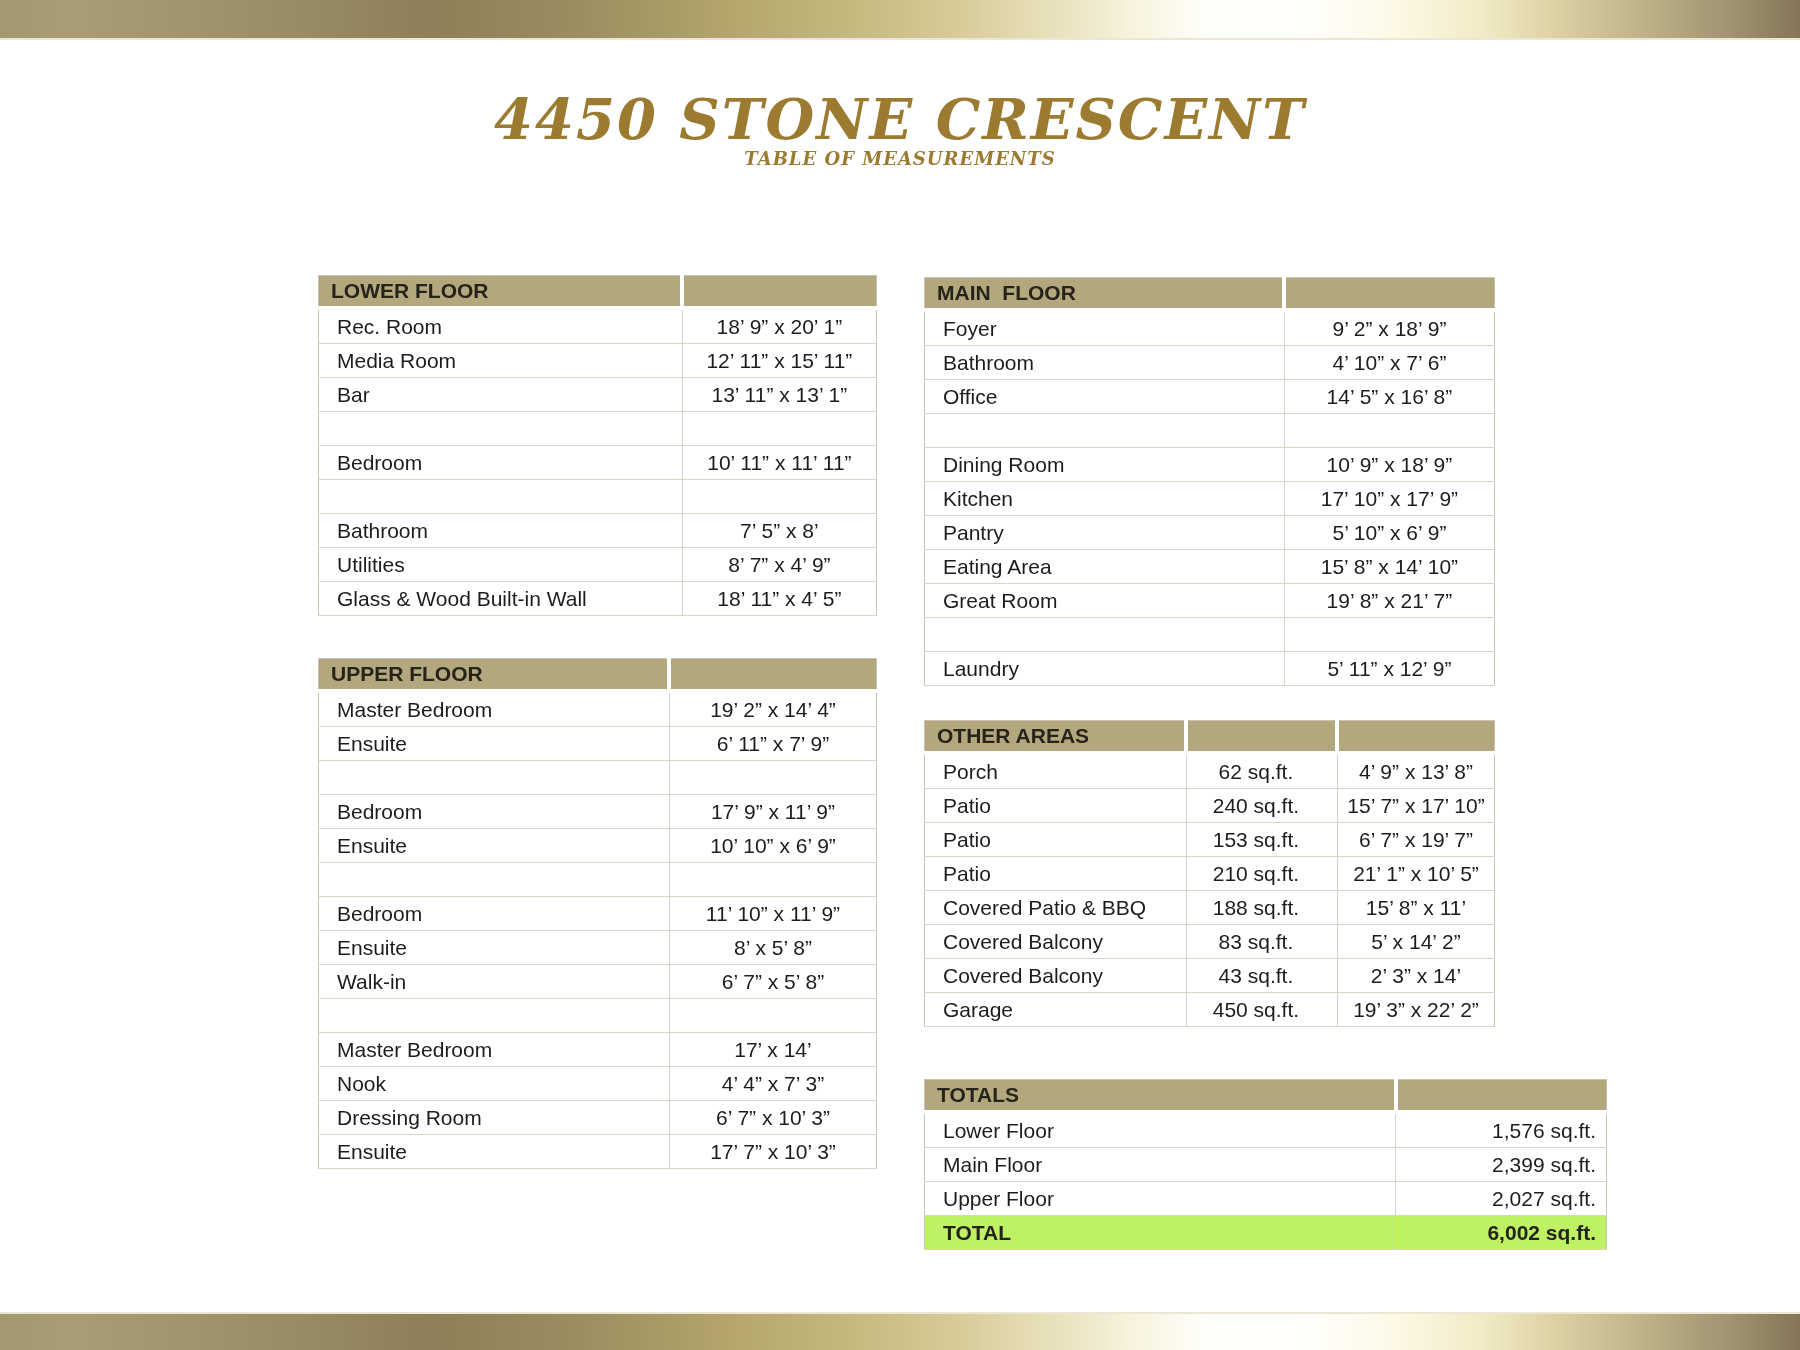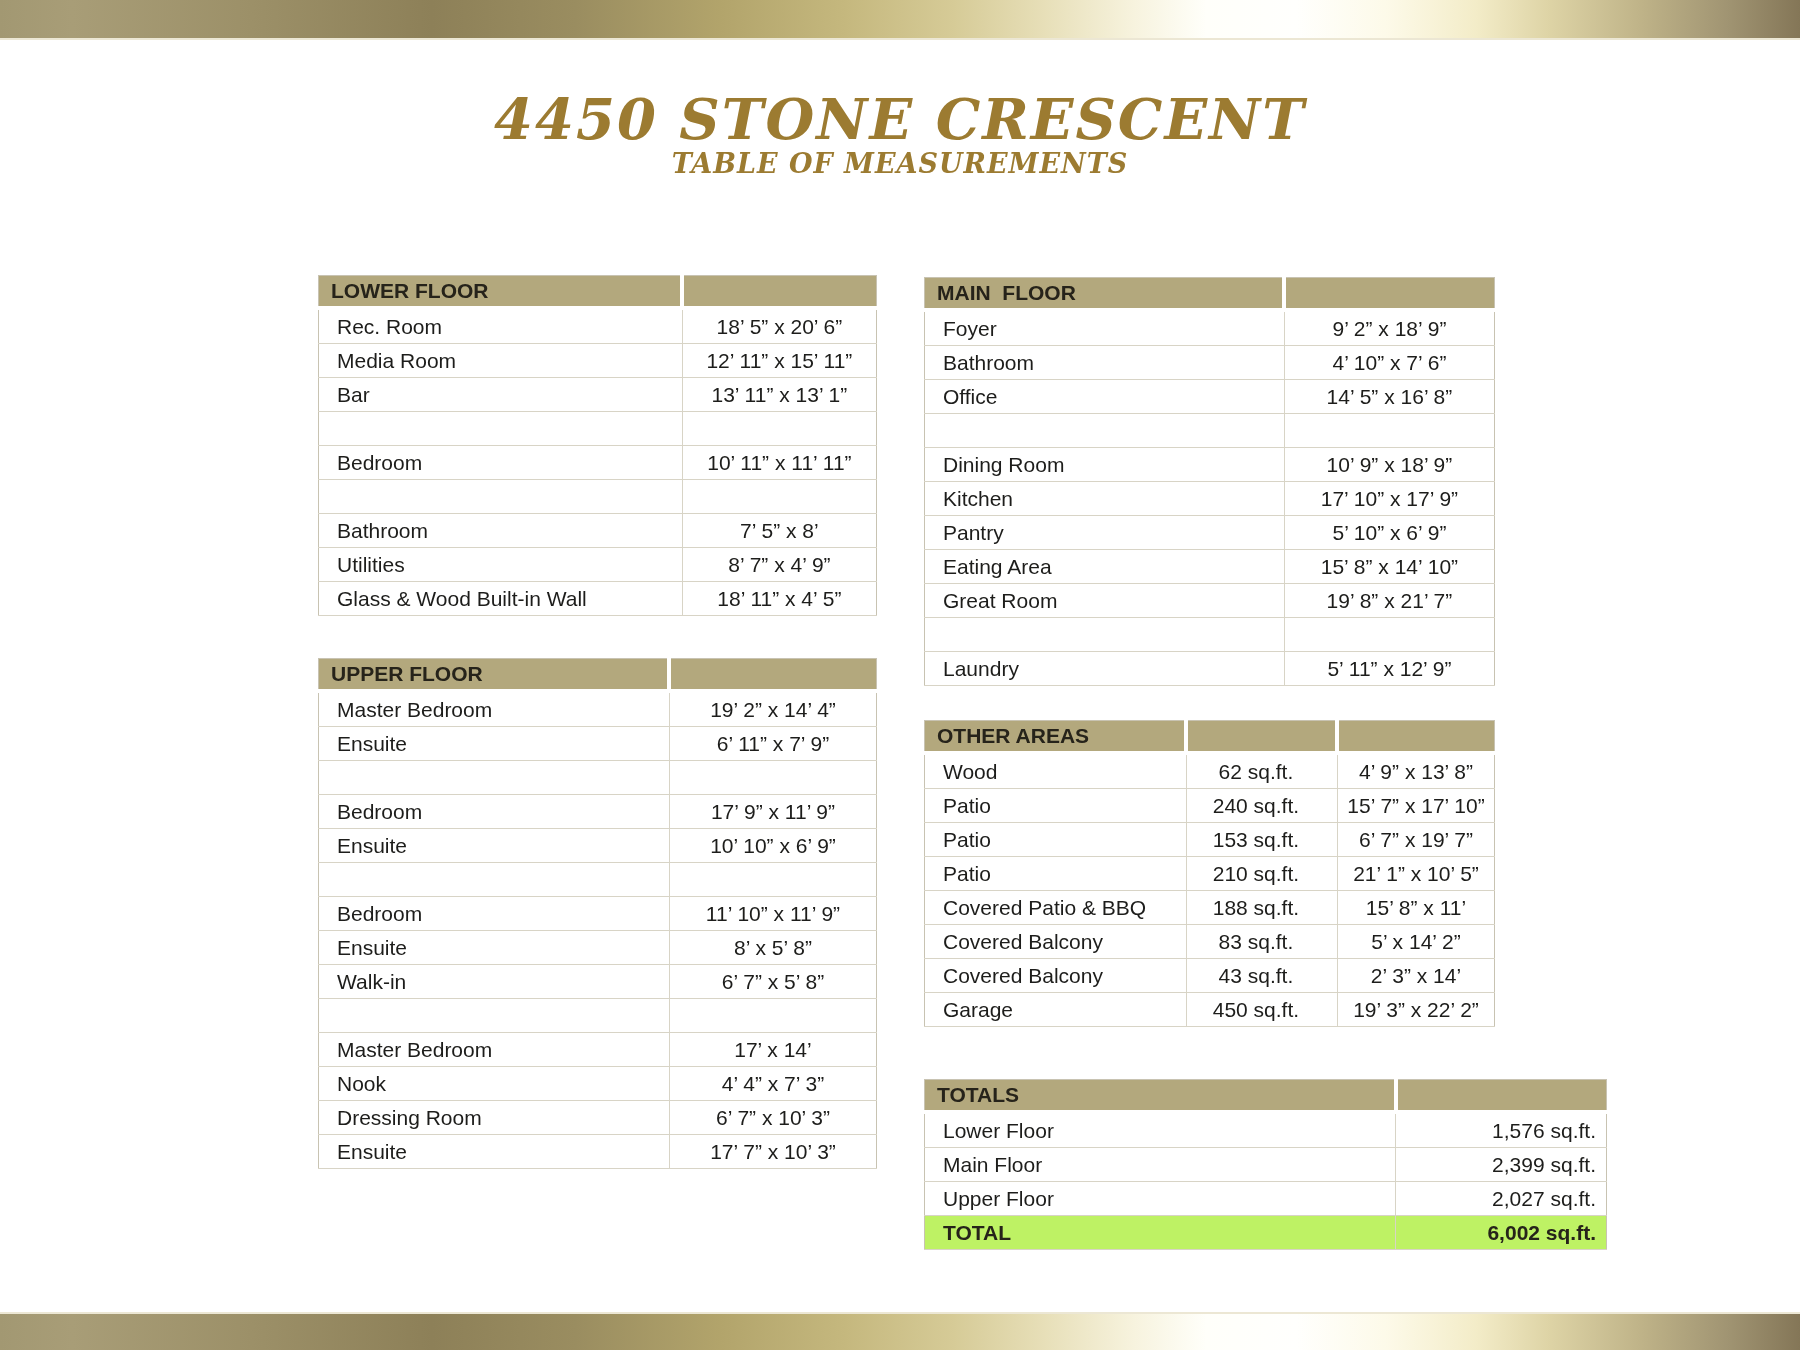--- a/index.html
+++ b/index.html
@@ -24,21 +24,21 @@
     position:absolute; top:86px; left:0; width:1800px;
     text-align:center;
     font-family:"DejaVu Serif", serif; font-style:italic; font-weight:bold;
     font-size:56px; letter-spacing:2px; color:#9c7b31;
     white-space:pre;
   }
   .subtitle {
     position:absolute; top:148px; left:0; width:1800px;
     text-align:center;
     font-family:"DejaVu Serif", serif; font-style:italic; font-weight:bold;
-    font-size:27px; letter-spacing:1px; color:#9c7b31;
+    font-size:18px; letter-spacing:1px; color:#9c7b31;
     white-space:pre;
   }
 
   .tbl { position:absolute; }
   .tbl table {
     width:100%; border-collapse:collapse; table-layout:fixed;
     border:1px solid #c8c3b2;
   }
   .tbl th {
     background:#b3a87d; height:30px;
@@ -89,21 +89,21 @@
   <table>
     <thead>
       <tr>
         <th class="c1">LOWER FLOOR</th>
         <th class="c2"></th>
       </tr>
     </thead>
     <tbody>
         <tr>
           <td class="c1">Rec. Room</td>
-          <td class="c2">18’ 5” x 20’ 6”</td>
+          <td class="c2">18’ 9” x 20’ 1”</td>
         </tr>
         <tr>
           <td class="c1">Media Room</td>
           <td class="c2">12’ 11” x 15’ 11”</td>
         </tr>
         <tr>
           <td class="c1">Bar</td>
           <td class="c2">13’ 11” x 13’ 1”</td>
         </tr>
         <tr>
@@ -264,21 +264,21 @@
   <table>
     <thead>
       <tr>
         <th class="c1">OTHER AREAS</th>
         <th class="c2"></th>
         <th class="c3"></th>
       </tr>
     </thead>
     <tbody>
         <tr>
-          <td class="c1">Wood</td>
+          <td class="c1">Porch</td>
           <td class="c2">62 sq.ft.</td>
           <td class="c3">4’ 9” x 13’ 8”</td>
         </tr>
         <tr>
           <td class="c1">Patio</td>
           <td class="c2">240 sq.ft.</td>
           <td class="c3">15’ 7” x 17’ 10”</td>
         </tr>
         <tr>
           <td class="c1">Patio</td>

